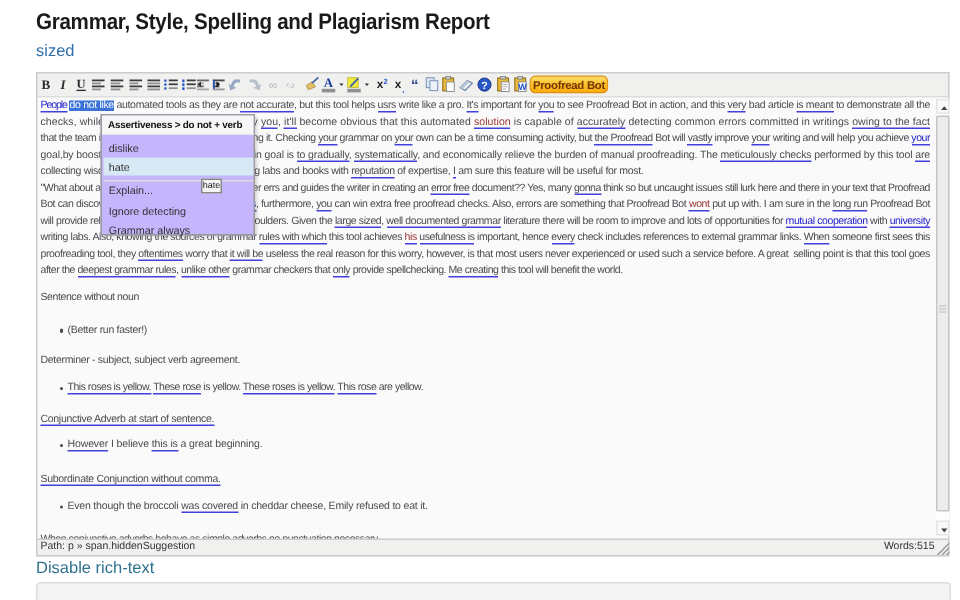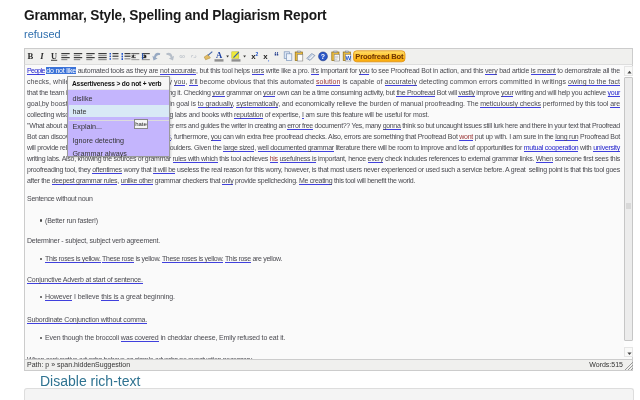--- a/index.html
+++ b/index.html
@@ -5,21 +5,21 @@
   html,body{margin:0;padding:0;background:#fff;width:640px;height:400px;overflow:hidden;}
   body{font-family:"Liberation Sans", sans-serif;position:relative;}
   .abs{position:absolute;}
   
   #title{left:24px;top:5.5px;font-size:15px;font-weight:bold;color:#1a1a1a;letter-spacing:-0.2px;transform:scaleX(0.914);transform-origin:0 0;}
   #update{left:24px;top:27.5px;font-size:11px;color:#2f6fae;}
   
   #toolbar{left:24px;top:48px;width:609px;height:17px;background:#f0f0ee;border:1px solid #cccccc;border-bottom:0;box-sizing:border-box;}
   #content{left:24px;top:64px;width:609px;height:295px;background:#fafafa;border-left:1px solid #ccc;border-right:1px solid #ccc;border-top:1px solid #ddd;box-sizing:border-box;overflow:hidden;}
   #status{left:24px;top:359px;width:609px;height:12px;background:#f0f0ee;border:1px solid #ccc;box-sizing:border-box;}
-  #disable{left:40px;top:372.5px;font-size:14px;color:#2f7391;}
+  #disable{left:24px;top:372.5px;font-size:11px;color:#2f7391;}
   #bottomstrip{left:24px;top:388px;width:610px;height:12px;background:#f4f4f4;border:1px solid #ddd;border-bottom:0;border-radius:3px 3px 0 0;box-sizing:border-box;}
   
   #lines{position:absolute;left:25px;top:64.5px;width:599px;height:294px;overflow:hidden;z-index:5;}
   .tl{position:absolute;left:2px;width:593px;height:11px;line-height:11px;font-size:7px;color:#4b4b51;white-space:nowrap;}
   .u{border-bottom:1px solid #4040dd;}
   .a{color:#2222cc;}
   .r{color:#993333;}
   .sel{background:#3a72d8;color:#fff;}
   .bullet{position:absolute;left:14.5px;width:2.4px;height:2.4px;background:#4a4a4a;border-radius:50%;}
   
@@ -35,21 +35,21 @@
   .sbtn{position:absolute;left:0;width:9px;height:10px;background:#f9f9f8;border:1px solid #e5e5e5;box-sizing:border-box;}
   #sthumb{position:absolute;left:0px;top:11px;width:9px;height:264px;background:#ececec;border:1px solid #c6c6c6;box-sizing:border-box;border-radius:1px;}
   
   #path{left:27px;top:361px;font-size:7px;color:#333;}
   #words{right:17px;top:361px;font-size:7px;color:#333;position:absolute;}
   #grip{left:623px;top:361px;z-index:45;}
 </style>
 </head>
 <body>
 <div class="abs" id="title">Grammar, Style, Spelling and Plagiarism Report</div>
-<div class="abs" id="update">refused</div>
+<div class="abs" id="update">sized</div>
 <div class="abs" id="toolbar"></div>
 <svg class="abs" id="tbicons" style="left:24px;top:48px;z-index:10" width="609" height="17" viewBox="0 0 609 17">
     <text x="6.5" y="11" font-size="8.7" font-weight="bold" fill="#2c2c2c" text-anchor="middle" font-family="Liberation Serif">B</text>
     <text x="18" y="11" font-size="8.7" font-weight="bold" font-style="italic" fill="#2c2c2c" text-anchor="middle" font-family="Liberation Serif">I</text>
     <text x="30" y="10.7" font-size="8.4" font-weight="bold" fill="#2c2c2c" text-anchor="middle" font-family="Liberation Serif">U</text>
     <rect x="27" y="11.8" width="6.2" height="0.9" fill="#2c2c2c"></rect>
     <rect x="37.3" y="5" width="8.4" height="1.2" fill="#3c3c3c"></rect>
     <rect x="37.3" y="7" width="6" height="1.2" fill="#8f8f8f"></rect>
     <rect x="37.3" y="9" width="8.4" height="1.2" fill="#3c3c3c"></rect>
     <rect x="37.3" y="11" width="6" height="1.2" fill="#8f8f8f"></rect>

